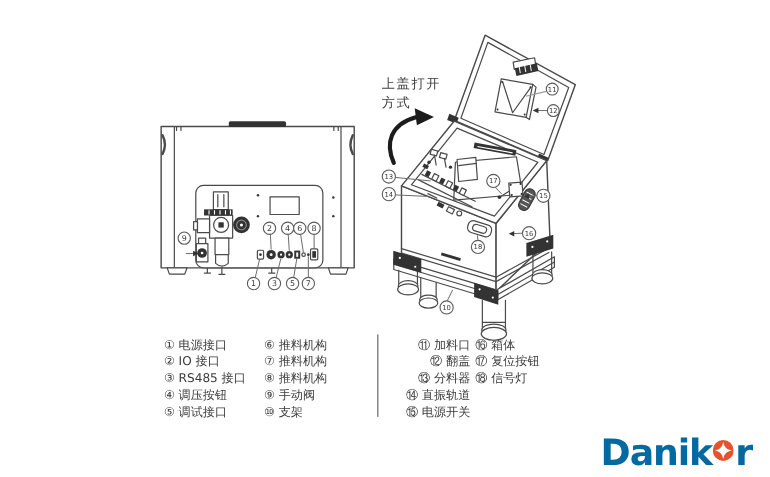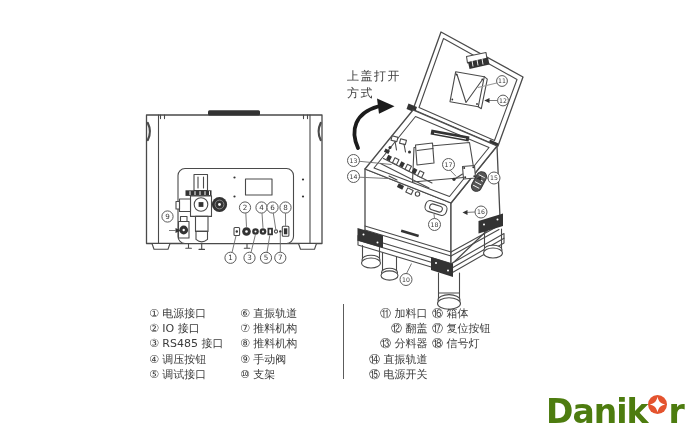--- a/index.html
+++ b/index.html
@@ -14,22 +14,22 @@
   .ld{stroke:#6a6a6a;stroke-width:0.9;fill:none;}
   .gr{stroke:#9a9a9a;stroke-width:1.1;fill:none;}
   .ct{font:700 7.2px "DejaVu Sans",sans-serif;fill:#3a3a3a;text-anchor:middle;font-weight:normal;}
   .ct2{font:6.2px "DejaVu Sans",sans-serif;fill:#3a3a3a;text-anchor:middle;}
   .open-note{position:absolute;left:347px;top:68px;font-size:12px;line-height:17px;
              letter-spacing:1.5px;color:#3d3d3d;white-space:nowrap;}
   .legend{position:absolute;top:306px;font-size:11px;line-height:15.2px;color:#3b3b3b;
           white-space:nowrap;}
   .legend div{height:15.2px;}
   .col1{left:138px;margin-left:11px;} .col2{left:240px;} .col3{left:369px;text-align:right;} .col4{left:432px;}
-  .logo{position:absolute;left:546px;top:395px;display:flex;align-items:flex-start;
-        color:#4d7c0f;font-weight:bold;font-size:33px;letter-spacing:-1px;line-height:1;}
+  .logo{position:absolute;left:546px;top:395px;display:flex;align-items:center;
+        color:#0369a1;font-weight:bold;font-size:33px;letter-spacing:-1px;line-height:1;}
   .logo svg{position:static;display:block;margin:0 1px 4px 1px;}
 </style>
 </head>
 <body>
 
 <div class="stage">
 
 <svg width="700" height="434" viewBox="0 0 700 434">
 
   <g>
@@ -318,21 +318,21 @@
 </div>
 
 <div class="legend col1">
   <div>① 电源接口</div>
   <div>② IO 接口</div>
   <div>③ RS485 接口</div>
   <div>④ 调压按钮</div>
   <div>⑤ 调试接口</div>
 </div>
 <div class="legend col2">
-  <div>⑥ 直振轨道</div>
+  <div>⑥ 推料机构</div>
   <div>⑦ 推料机构</div>
   <div>⑧ 推料机构</div>
   <div>⑨ 手动阀</div>
   <div>⑩ 支架</div>
 </div>
 <div class="legend col3">
   <div>⑪ 加料口</div>
   <div>⑫ 翻盖</div>
   <div>⑬ 分料器</div>
   <div>⑭ 直振轨道</div>

